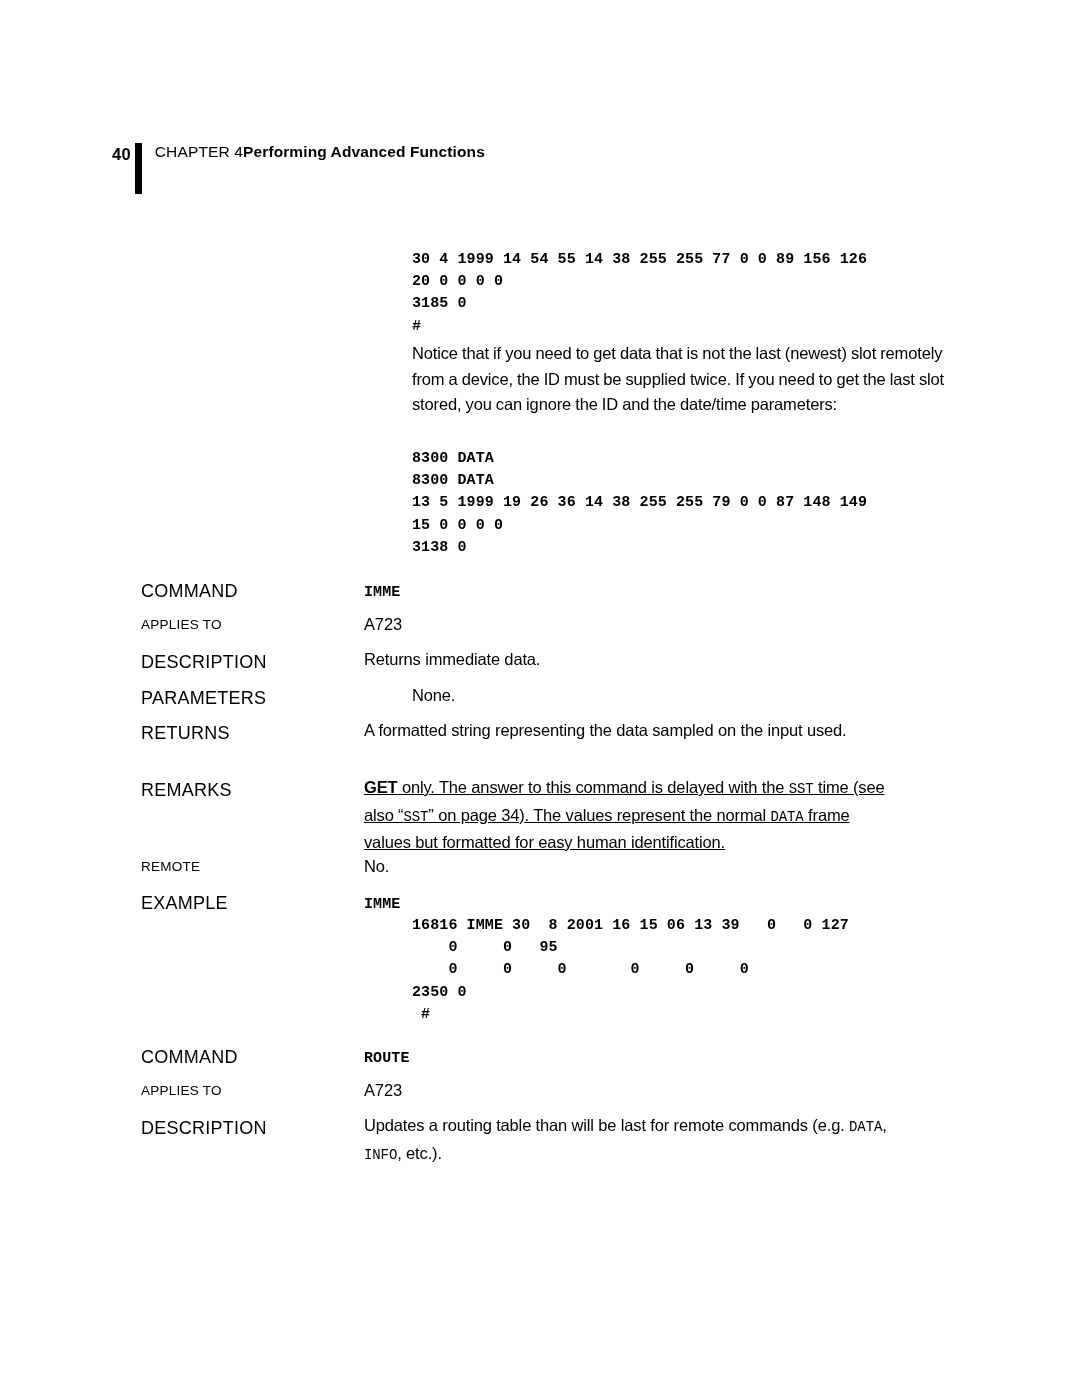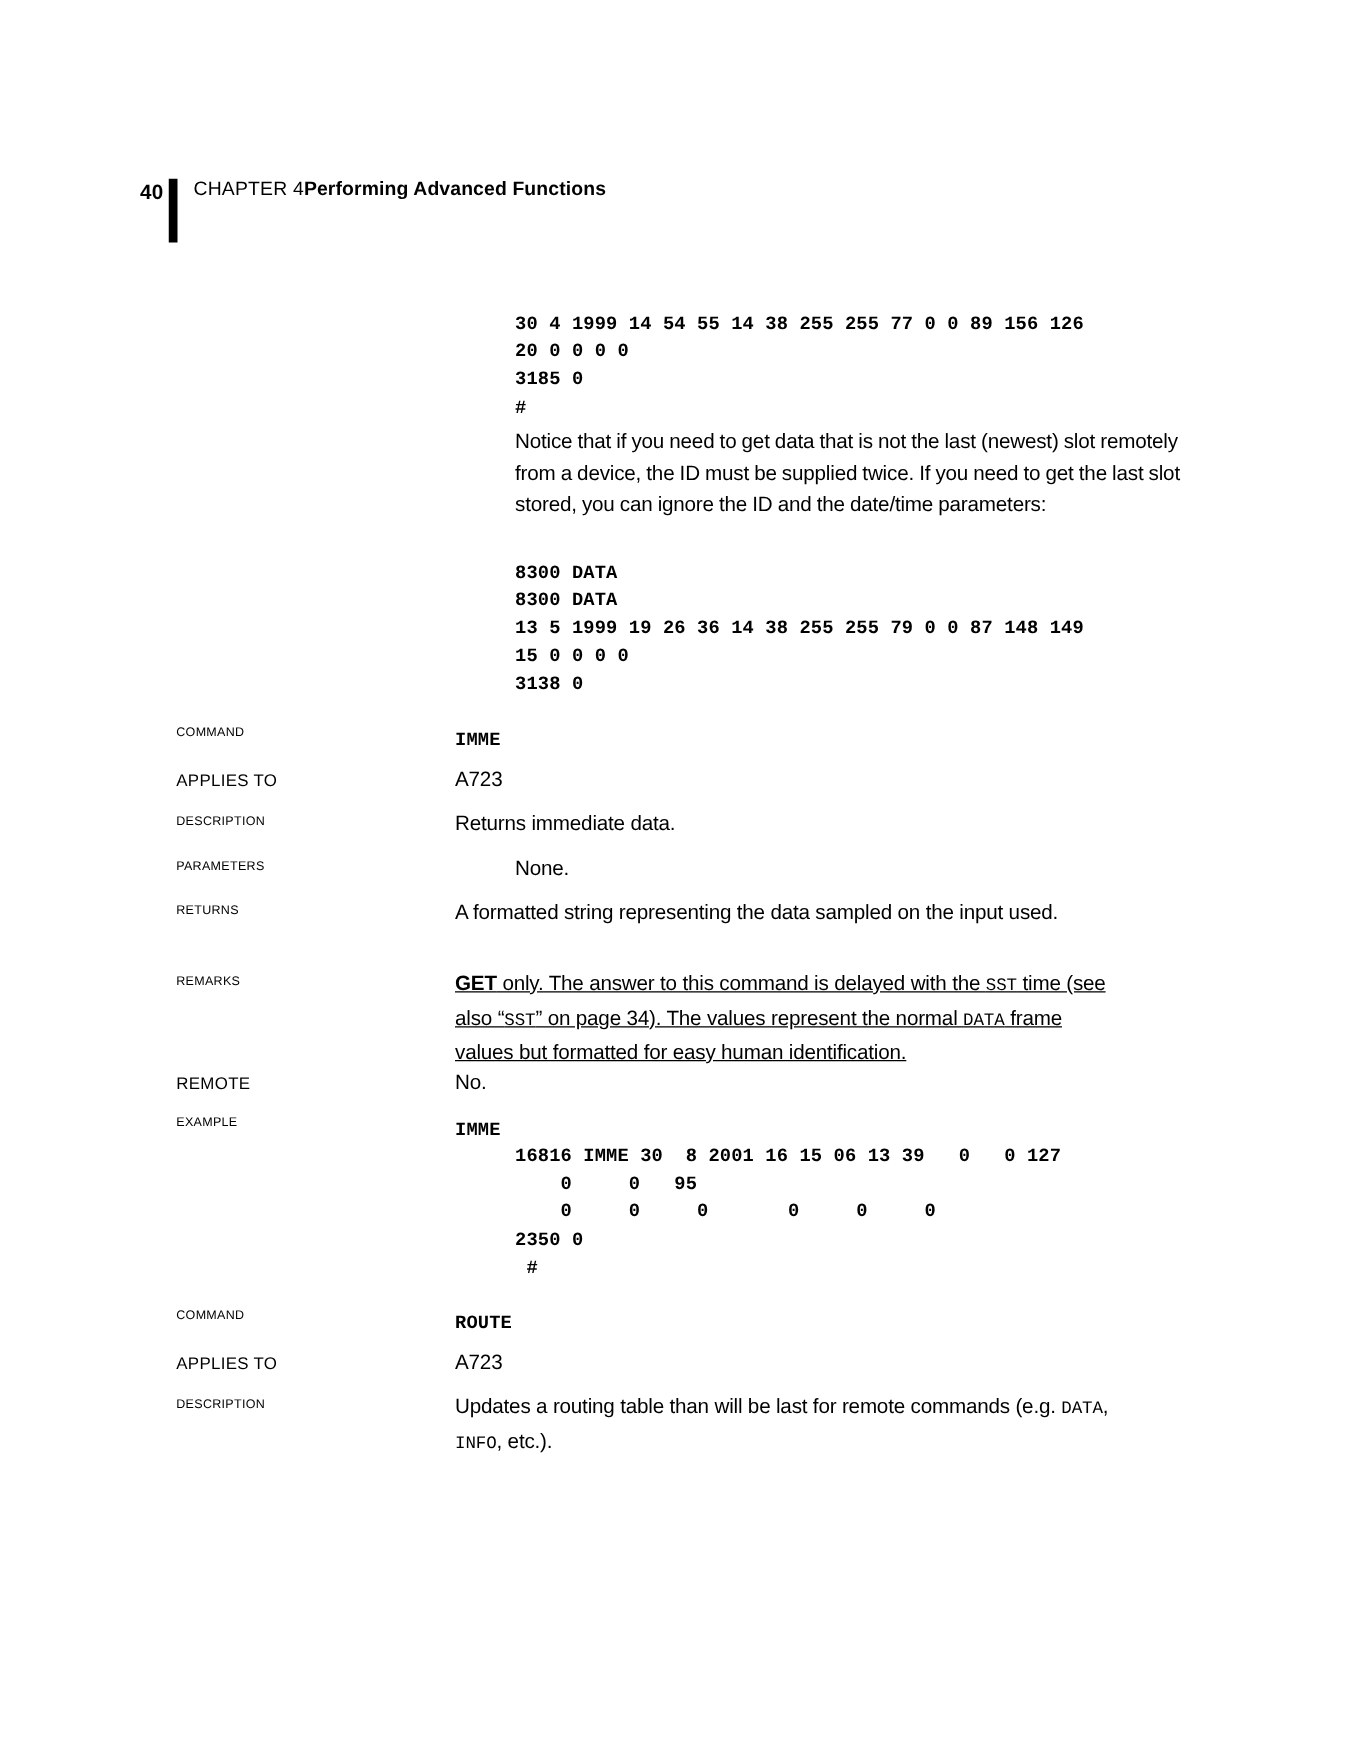--- a/index.html
+++ b/index.html
@@ -101,21 +101,21 @@
   
   .defrow {
     position: absolute;
     left: 0;
     width: 1080px;
   }
   .deflabel {
     position: absolute;
     left: 141px;
     width: 200px;
-    font-size: 10px;
+    font-size: 18px;
     font-variant: small-caps;
     letter-spacing: 0.25px;
     line-height: 1;
     white-space: nowrap;
   }
   .defvalue {
     position: absolute;
     left: 364px;
     width: 534px;
   }

